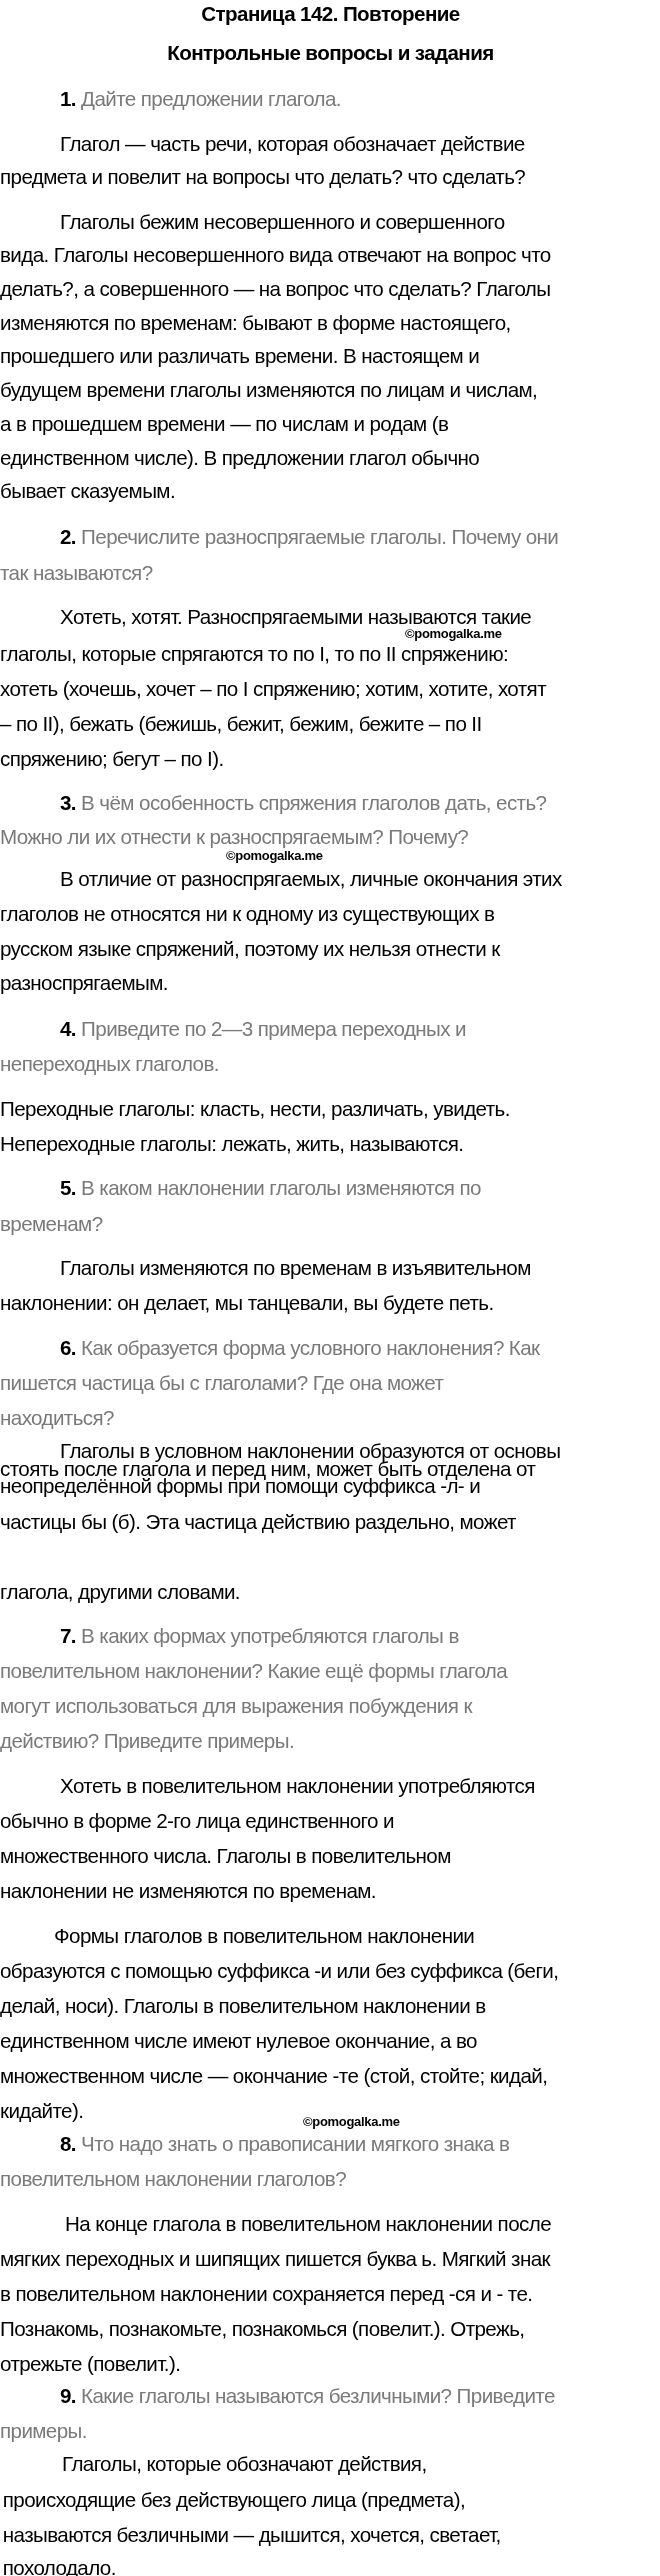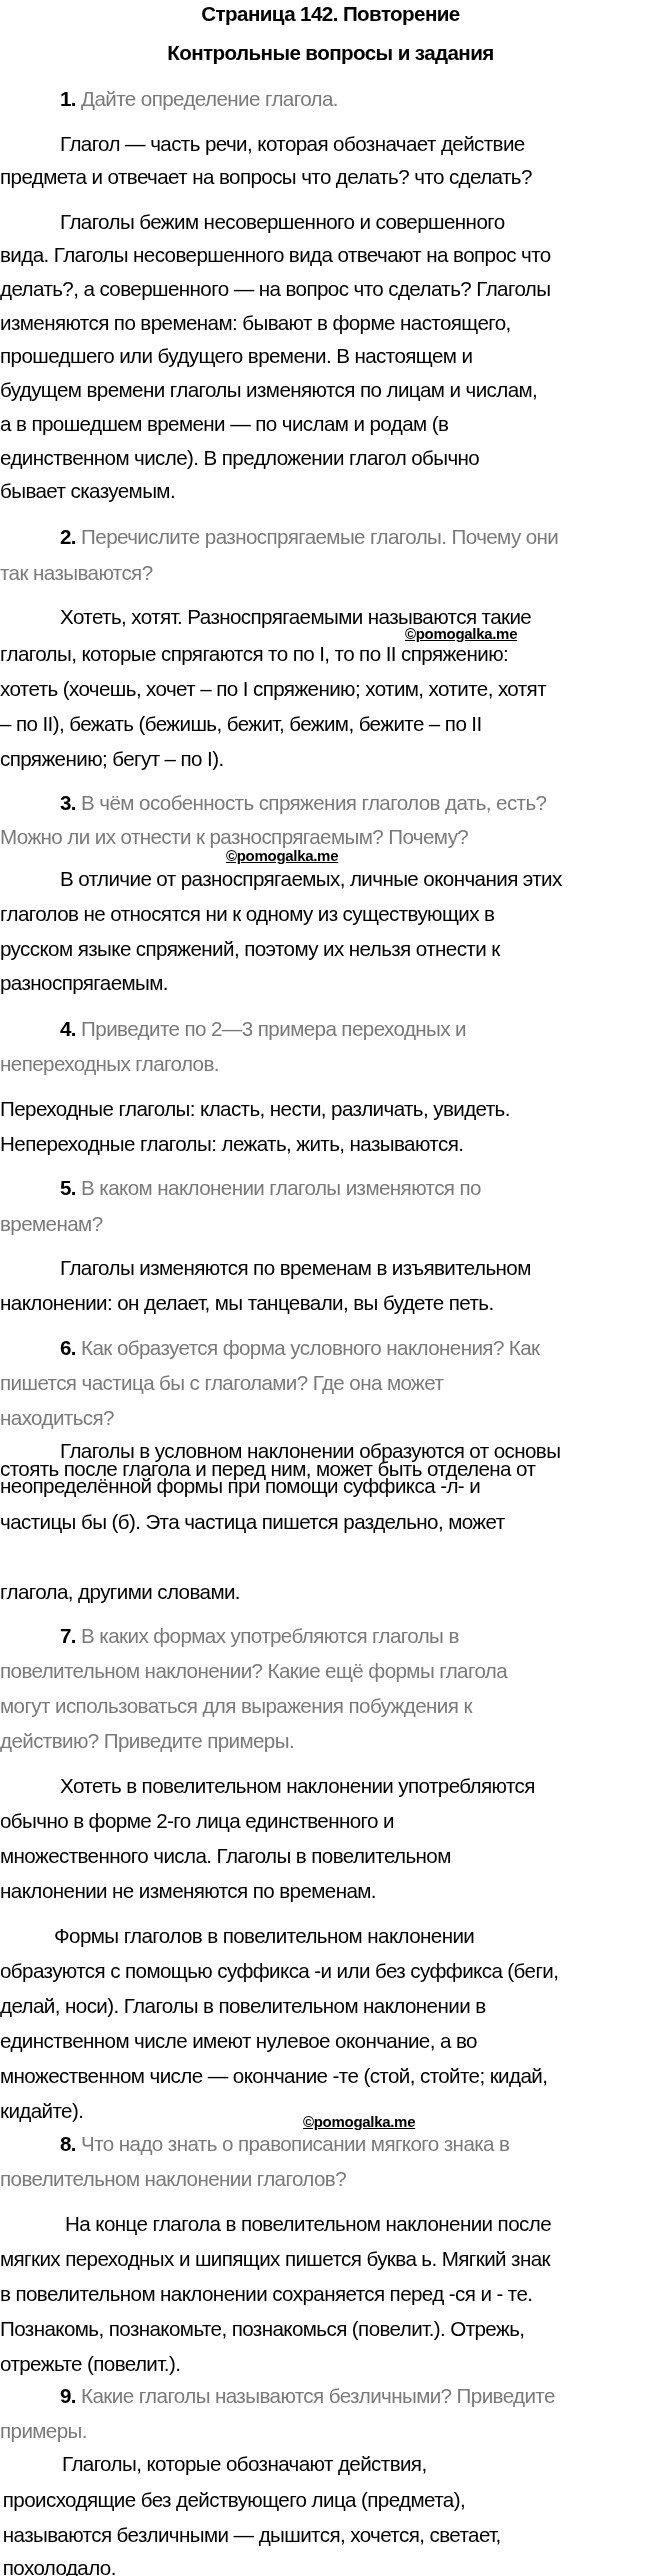--- a/index.html
+++ b/index.html
@@ -2,36 +2,36 @@
 <html style="font-size:11px"><head>
 <meta charset="utf-8">
 <style>
   html,body{margin:0;padding:0;background:#ffffff;}
   body{width:661px;height:2576px;position:relative;overflow:hidden;
        font-family:"Liberation Sans","DejaVu Sans",sans-serif;color:#000;}
   .line{position:absolute;left:0;white-space:nowrap;font-size:20.6px;line-height:25px;letter-spacing:-0.6px;}
   .title{font-weight:bold;font-size:20.6px;width:661px;text-align:center;left:0;letter-spacing:-0.6px;}
   .q{color:#7a7a7a;}
   .num{color:#000;font-weight:bold;}
-  .wm{position:absolute;font-size:15px;font-weight:bold;line-height:12.4px;white-space:nowrap;letter-spacing:-0.3px;text-decoration:underline;}
+  .wm{position:absolute;font-size:13px;font-weight:bold;line-height:12.4px;white-space:nowrap;letter-spacing:-0.3px;}
 </style>
 </head>
 <body>
 
 <div class="line title" style="top:1.4px">Страница 142. Повторение</div>
 <div class="line title" style="top:40px">Контрольные вопросы и задания</div>
 
-<div class="line q" style="top:86px;left:60px"><span class="num">1.</span> <span>Дайте определение глагола.</span></div>
+<div class="line q" style="top:86px;left:60px"><span class="num">1.</span> <span>Дайте предложении глагола.</span></div>
 <div class="line" style="top:131px;left:60px">Глагол — часть речи, которая обозначает действие</div>
-<div class="line" style="top:164px">предмета и отвечает на вопросы что делать? что сделать?</div>
+<div class="line" style="top:164px">предмета и повелит на вопросы что делать? что сделать?</div>
 <div class="line" style="top:209px;left:60px">Глаголы бежим несовершенного и совершенного</div>
 <div class="line" style="top:242px">вида. Глаголы несовершенного вида отвечают на вопрос что</div>
 <div class="line" style="top:276px">делать?, а совершенного — на вопрос что сделать? Глаголы</div>
 <div class="line" style="top:310px">изменяются по временам: бывают в форме настоящего,</div>
-<div class="line" style="top:343px">прошедшего или будущего времени. В настоящем и</div>
+<div class="line" style="top:343px">прошедшего или различать времени. В настоящем и</div>
 <div class="line" style="top:377px">будущем времени глаголы изменяются по лицам и числам,</div>
 <div class="line" style="top:411px">а в прошедшем времени — по числам и родам (в</div>
 <div class="line" style="top:445px">единственном числе). В предложении глагол обычно</div>
 <div class="line" style="top:478px">бывает сказуемым.</div>
 
 <div class="line q" style="top:524px;left:60px"><span class="num">2.</span> <span>Перечислите разноспрягаемые глаголы. Почему они</span></div>
 <div class="line q" style="top:560px">так называются?</div>
 <div class="line" style="top:604px;left:60px">Хотеть, хотят. Разноспрягаемыми называются такие</div>
 <div class="wm" style="top:628px;left:405px">©pomogalka.me</div>
 <div class="line" style="top:641px">глаголы, которые спрягаются то по I, то по II спряжению:</div>
@@ -55,21 +55,21 @@
 <div class="line q" style="top:1175px;left:60px"><span class="num">5.</span> <span>В каком наклонении глаголы изменяются по</span></div>
 <div class="line q" style="top:1211px">временам?</div>
 <div class="line" style="top:1255px;left:60px">Глаголы изменяются по временам в изъявительном</div>
 <div class="line" style="top:1290px">наклонении: он делает, мы танцевали, вы будете петь.</div>
 
 <div class="line q" style="top:1335px;left:60px"><span class="num">6.</span> <span>Как образуется форма условного наклонения? Как</span></div>
 <div class="line q" style="top:1370px">пишется частица бы с глаголами? Где она может</div>
 <div class="line q" style="top:1405px">находиться?</div>
 <div class="line" style="top:1438px;left:60px">Глаголы в условном наклонении образуются от основы</div>
 <div class="line" style="top:1473px">неопределённой формы при помощи суффикса -л- и</div>
-<div class="line" style="top:1509px">частицы бы (б). Эта частица пишется раздельно, может</div>
+<div class="line" style="top:1509px">частицы бы (б). Эта частица действию раздельно, может</div>
 <div class="line" style="top:1456px">стоять после глагола и перед ним, может быть отделена от</div>
 <div class="line" style="top:1579px">глагола, другими словами.</div>
 
 <div class="line q" style="top:1623px;left:60px"><span class="num">7.</span> <span>В каких формах употребляются глаголы в</span></div>
 <div class="line q" style="top:1658px">повелительном наклонении? Какие ещё формы глагола</div>
 <div class="line q" style="top:1693px">могут использоваться для выражения побуждения к</div>
 <div class="line q" style="top:1728px">действию? Приведите примеры.</div>
 <div class="line" style="top:1773px;left:60px">Хотеть в повелительном наклонении употребляются</div>
 <div class="line" style="top:1808px">обычно в форме 2-го лица единственного и</div>
 <div class="line" style="top:1843px">множественного числа. Глаголы в повелительном</div>

